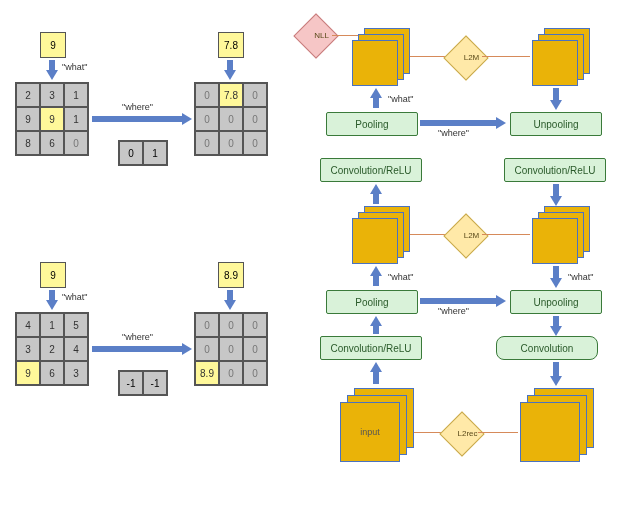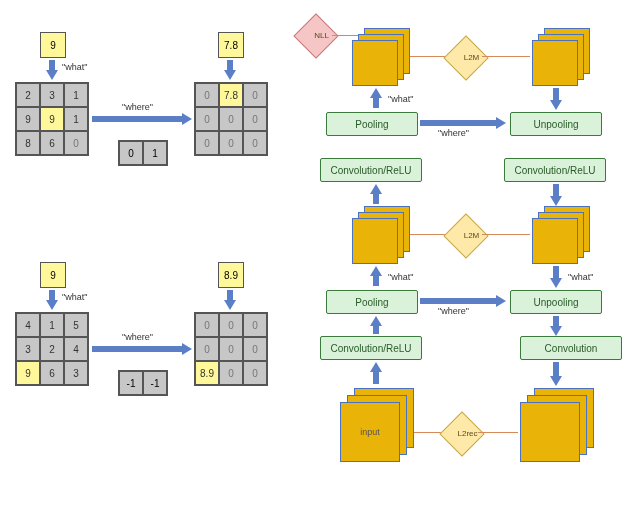--- a/index.html
+++ b/index.html
@@ -308,21 +308,21 @@
   <span class="plainlabel" style="left:438px; top:306px;">"where"</span>
 
   <div class="arrowV-head-u" style="left:370px; top:316px;"></div>
   <div class="arrowV-stem" style="left:373px; top:326px; height:8px;"></div>
   <div class="arrowV-stem" style="left:553px; top:316px; height:10px;"></div>
   <div class="arrowV-head-d" style="left:550px; top:326px;"></div>
 
   <div class="opbox" style="left:320px; top:336px;">
     <span>Convolution/ReLU</span>
   </div>
-  <div class="opbox" style="left:520px; top:336px;">
+  <div class="opbox" style="left:496px; top:336px;border-radius:8px;">
     <span>Convolution</span>
   </div>
 
   <div class="arrowV-head-u" style="left:370px; top:362px;"></div>
   <div class="arrowV-stem" style="left:373px; top:372px; height:12px;"></div>
   <div class="arrowV-stem" style="left:553px; top:362px; height:14px;"></div>
   <div class="arrowV-head-d" style="left:550px; top:376px;"></div>
 
   <div class="stackbox big" style="left:340px; top:388px;">
     <div class="stacklayer" style="left:14px; top:0;"></div>

